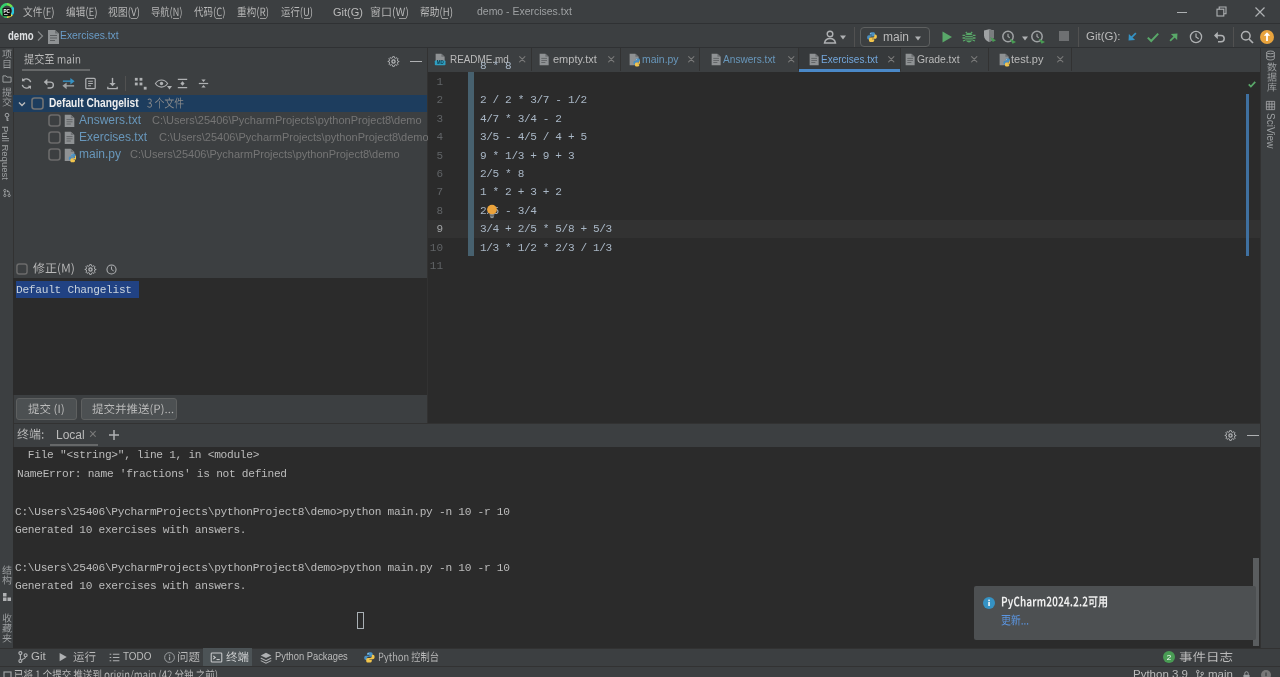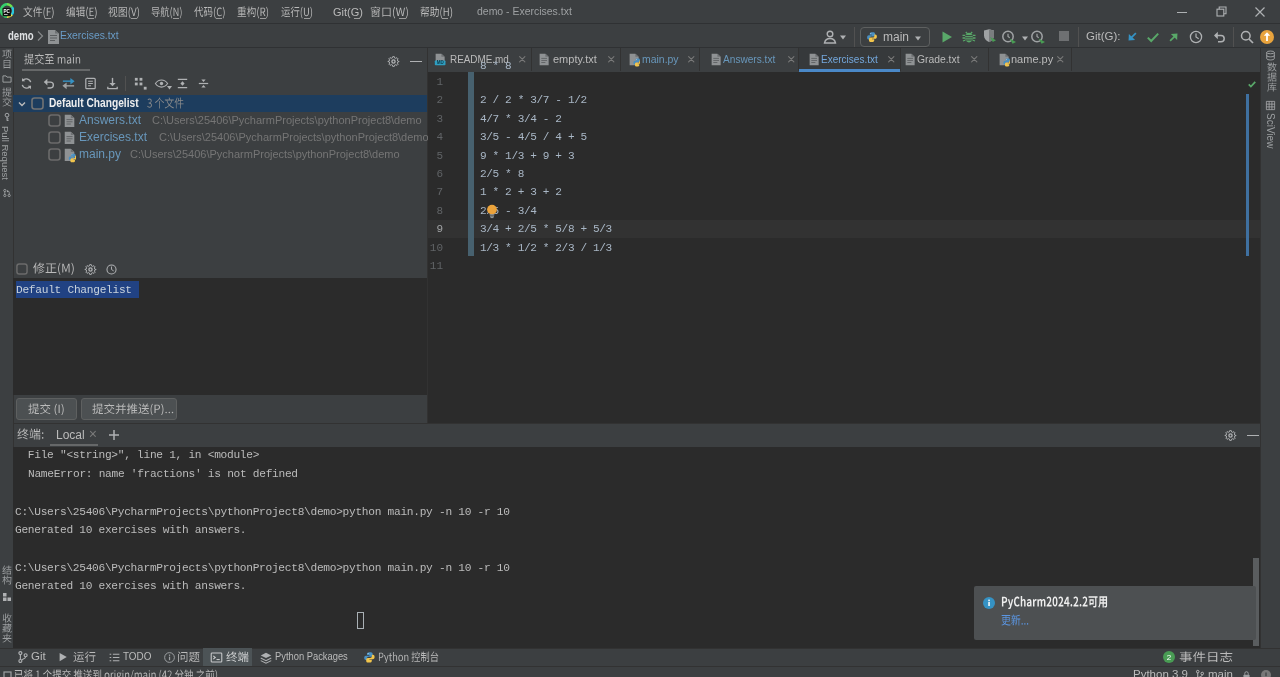--- a/index.html
+++ b/index.html
@@ -686,21 +686,21 @@
           <path d="M2 1h7l4 3.5V15H2z" fill="#8f9294"></path>
           <path d="M9 1l4 3.5H9z" fill="#6e7173"></path>
           <g transform="translate(5.5,5.5) scale(.75)">
             <path d="M7.9 1.5c-2 0-2.9.9-2.9 2v1.6h3v.7H3.6c-1.2 0-2.1 1-2.1 2.7 0 1.8.9 2.8 2.1 2.8h1.3V9.5c0-1.2 1-2.2 2.2-2.2h3c1 0 1.9-.9 1.9-2V3.5c0-1.1-.9-2-2.1-2z" fill="#4a90c2"></path>
             <path d="M8.1 14.5c2 0 2.9-.9 2.9-2v-1.6H8v-.7h4.4c1.2 0 2.1-1 2.1-2.7 0-1.8-.9-2.8-2.1-2.8h-1.3v1.8c0 1.2-1 2.2-2.2 2.2h-3c-1 0-1.9.9-1.9 2v1.8c0 1.1.9 2 2.1 2z" fill="#f2c54c"></path>
             <circle cx="6.4" cy="3.2" r=".6" fill="#fff"></circle>
           </g>
         </g>
       </svg>
     </div>
-    <div class="a t" style="left:1011px;top:53px;font-size:11px;line-height:13px;color:#bbbbbb;transform:scaleX(1);transform-origin:0 50%;">name.py</div>
+    <div class="a t" style="left:1011px;top:53px;font-size:11px;line-height:13px;color:#bbbbbb;transform:scaleX(1);transform-origin:0 50%;">test.py</div>
     <div class="a" style="left:1055px;top:54px">
       <svg width="12" height="12" viewBox="0 0 12 12" style="display:block">
         <g transform="scale(.75)">
           <path d="M3.5 3.5l7 7M10.5 3.5l-7 7" stroke="#787878" stroke-width="1.5" stroke-linecap="round"></path>
         </g>
       </svg>
     </div>
     <div class="a" style="left:428px;top:220px;width:832px;height:18.4px;background:#323232;"></div>
     <div class="a m" style="left:428px;top:76px;font-size:11px;line-height:13px;color:#606366;text-align:right;width:15px;"> 1</div>
     <div class="a m" style="left:428px;top:94.4px;font-size:11px;line-height:13px;color:#606366;text-align:right;width:15px;"> 2</div>
@@ -762,21 +762,21 @@
       <svg width="13" height="13" viewBox="0 0 13 13" style="display:block">
         <g transform="scale(.8125)">
           <path d="M8 5.2a2.8 2.8 0 100 5.6 2.8 2.8 0 000-5.6zm0 1.7a1.1 1.1 0 110 2.2 1.1 1.1 0 010-2.2z" fill="#afb1b3"></path>
           <path d="M7 2h2l.3 1.6 1.5.6 1.4-.9 1.4 1.4-.9 1.4.6 1.5L15 8v0l-1.6.5-.6 1.5.9 1.4-1.4 1.4-1.4-.9-1.5.6L9 14H7l-.3-1.6-1.5-.6-1.4.9-1.4-1.4.9-1.4-.6-1.5L1 8l1.6-.5.6-1.5-.9-1.4 1.4-1.4 1.4.9 1.5-.6z" fill="none" stroke="#afb1b3" stroke-width="1.2"></path>
         </g>
       </svg>
     </div>
     <div class="a" style="left:1247px;top:434.5px;width:12px;height:1.6px;background:#afb1b3;"></div>
     <div class="a" style="left:13px;top:447px;width:1247px;height:201px;background:#2b2b2b;"></div>
     <div class="a m" style="left:15px;top:449.4px;font-size:11.2px;line-height:13.2px;color:#bbbbbb;letter-spacing:-0.29px;">  File "&lt;string&gt;", line 1, in &lt;module&gt;</div>
-    <div class="a m" style="left:28px;top:468.1px;font-size:11.2px;line-height:13.2px;color:#bbbbbb;letter-spacing:-0.29px;">NameError: name 'fractions' is not defined</div>
+    <div class="a m" style="left:17px;top:468.1px;font-size:11.2px;line-height:13.2px;color:#bbbbbb;letter-spacing:-0.29px;">NameError: name 'fractions' is not defined</div>
     <div class="a m" style="left:15px;top:505.5px;font-size:11.2px;line-height:13.2px;color:#bbbbbb;letter-spacing:-0.29px;">C:\Users\25406\PycharmProjects\pythonProject8\demo&gt;python main.py -n 10 -r 10</div>
     <div class="a m" style="left:15px;top:524.2px;font-size:11.2px;line-height:13.2px;color:#bbbbbb;letter-spacing:-0.29px;">Generated 10 exercises with answers.</div>
     <div class="a m" style="left:15px;top:561.6px;font-size:11.2px;line-height:13.2px;color:#bbbbbb;letter-spacing:-0.29px;">C:\Users\25406\PycharmProjects\pythonProject8\demo&gt;python main.py -n 10 -r 10</div>
     <div class="a m" style="left:15px;top:580.3px;font-size:11.2px;line-height:13.2px;color:#bbbbbb;letter-spacing:-0.29px;">Generated 10 exercises with answers.</div>
     <div class="a" style="left:356.5px;top:612px;width:7.5px;height:17px;border:1px solid #a9b0b5"></div>
     <div class="a" style="left:1253px;top:558px;width:6px;height:88px;background:#5a5d5f;"></div>
     <div class="a" style="left:974px;top:586px;width:282px;height:54px;background:#4d5052;border-radius:2px"></div>
     <div class="a" style="left:983px;top:597px">
       <svg width="12" height="12" viewBox="0 0 12 12" style="display:block">
         <circle cx="6" cy="6" r="6" fill="#3592c4"></circle>

